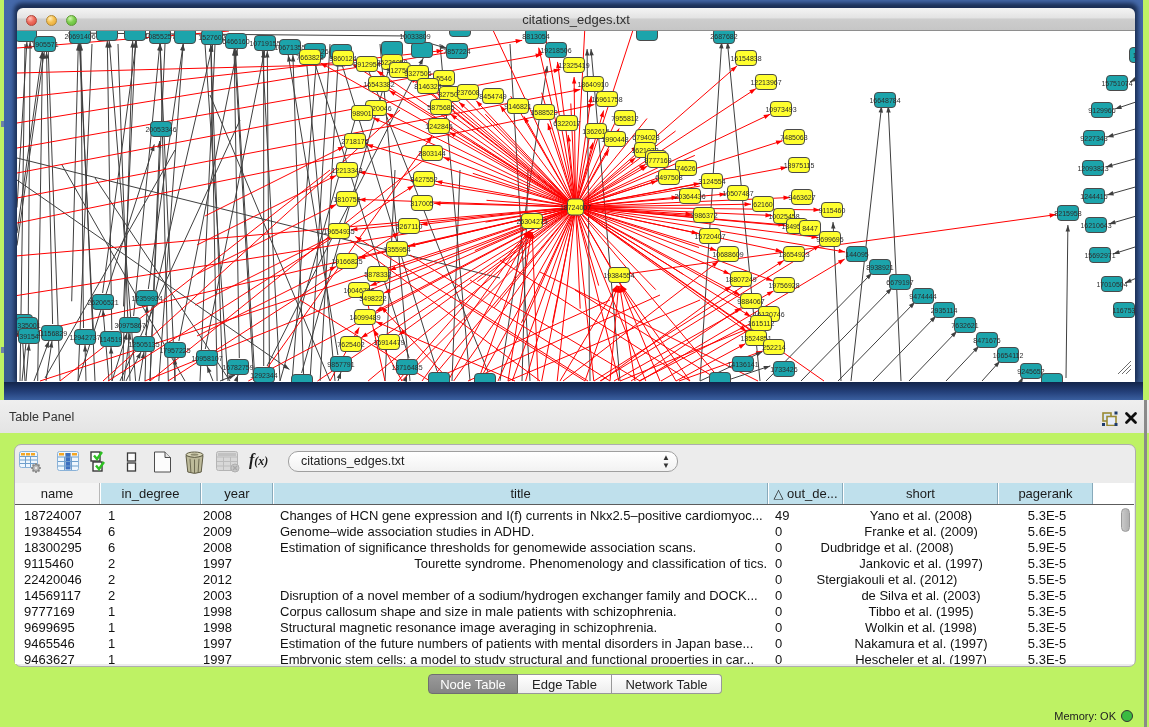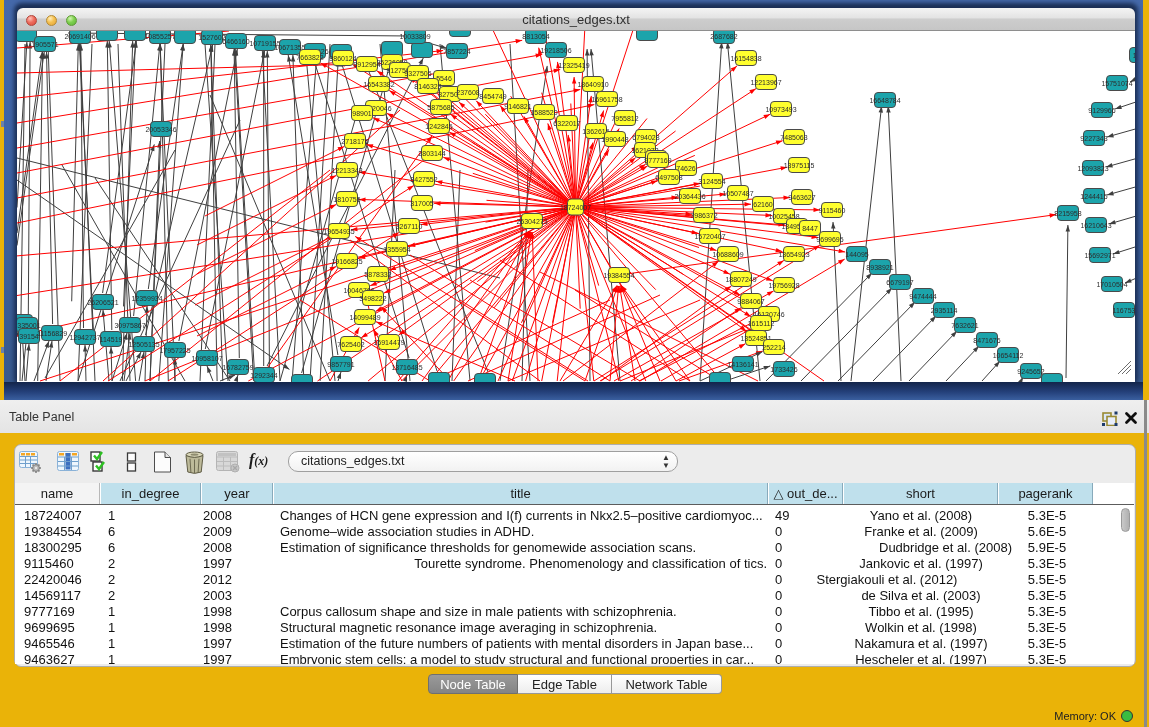--- a/index.html
+++ b/index.html
@@ -1,15 +1,15 @@
 <!DOCTYPE html>
 <html><head><meta charset="utf-8"><style>
 *{margin:0;padding:0;box-sizing:border-box}
 html,body{width:1149px;height:727px;overflow:hidden;font-family:"Liberation Sans",sans-serif}
-#app{position:relative;width:1149px;height:727px;background:#eab308}
+#app{position:relative;width:1149px;height:727px;background:#bef264}
 #desk{position:absolute;left:4px;top:0;width:1139px;height:400px;background:linear-gradient(180deg,#4569aa 0%,#3d63a5 40%,#38598c 100%)}
 #winshadow{position:absolute;left:14px;top:3px;width:1124px;height:383px;border-radius:8px;background:#1a2e54;filter:blur(2px)}
 #botband{position:absolute;left:4px;top:382px;width:1139px;height:18px;background:linear-gradient(180deg,#13254a 0%,#24407a 55%,#3a5f9f 100%)}
 #win{position:absolute;left:17px;top:8px;width:1118px;height:374px;border-radius:6px 6px 0 0}
 #titlebar{position:absolute;left:0;top:0;width:1118px;height:23px;border-radius:6px 6px 0 0;background:linear-gradient(180deg,#f4f4f4 0%,#e3e3e3 45%,#cdcdcd 50%,#c6c6c6 100%);border-bottom:1px solid #8e8e8e}
 #titlebar .t{position:absolute;left:0;right:0;top:4px;text-align:center;font-size:13px;color:#303030}
 .tl{position:absolute;top:7px;width:11px;height:11px;border-radius:50%}
 #tl-r{left:9px;background:radial-gradient(circle at 35% 28%,#ffc2b8 0%,#ee6d5f 45%,#d8493a 100%);border:1px solid #b2453a}
 #tl-y{left:29px;background:radial-gradient(circle at 35% 28%,#ffeebc 0%,#f5c04f 45%,#e1a33a 100%);border:1px solid #b58a31}
 #tl-g{left:49px;background:radial-gradient(circle at 35% 28%,#d2f5b1 0%,#7ed04e 45%,#5db43a 100%);border:1px solid #5e9a35}
@@ -965,21 +965,21 @@
 <div class="c" style="left:760px;width:66px;text-align:left">0</div>
 <div class="c" style="left:830px;width:152px;text-align:center">Franke et al. (2009)</div>
 <div class="c" style="left:988px;width:88px;text-align:center">5.6E-5</div>
 </div>
 <div class="trow" style="top:57px;left:0;width:1136px">
 <div class="c" style="left:9px;width:76px;text-align:left">18300295</div>
 <div class="c" style="left:93px;width:90px;text-align:left">6</div>
 <div class="c" style="left:188px;width:69px;text-align:left">2008</div>
 <div class="c" style="left:265px;width:487px;text-align:left">Estimation of significance thresholds for genomewide association scans.</div>
 <div class="c" style="left:760px;width:66px;text-align:left">0</div>
-<div class="c" style="left:864px;width:152px;">Dudbridge et al. (2008)</div>
+<div class="c" style="left:796px;width:152px;text-align:center">Dudbridge et al. (2008)</div>
 <div class="c" style="left:988px;width:88px;text-align:center">5.9E-5</div>
 </div>
 <div class="trow" style="top:73px;left:0;width:1119px">
 <div class="c" style="left:9px;width:76px;text-align:left">9115460</div>
 <div class="c" style="left:93px;width:90px;text-align:left">2</div>
 <div class="c" style="left:188px;width:69px;text-align:left">1997</div>
 <div class="c" style="left:265px;width:487px;text-align:right">Tourette syndrome. Phenomenology and classification of tics.</div>
 <div class="c" style="left:760px;width:66px;text-align:left">0</div>
 <div class="c" style="left:830px;width:152px;text-align:center">Jankovic et al. (1997)</div>
 <div class="c" style="left:988px;width:88px;text-align:center">5.3E-5</div>
@@ -989,20 +989,21 @@
 <div class="c" style="left:93px;width:90px;text-align:left">2</div>
 <div class="c" style="left:188px;width:69px;text-align:left">2012</div>
 <div class="c" style="left:760px;width:66px;text-align:left">0</div>
 <div class="c" style="left:796px;width:152px;text-align:center">Stergiakouli et al. (2012)</div>
 <div class="c" style="left:988px;width:88px;text-align:center">5.5E-5</div>
 </div>
 <div class="trow" style="top:105px;left:0;width:1119px">
 <div class="c" style="left:9px;width:76px;text-align:left">14569117</div>
 <div class="c" style="left:93px;width:90px;text-align:left">2</div>
 <div class="c" style="left:188px;width:69px;text-align:left">2003</div>
+<div class="c" style="left:265px;width:487px;text-align:left">Disruption of a novel member of a sodium/hydrogen exchanger family and DOCK...</div>
 <div class="c" style="left:760px;width:66px;text-align:left">0</div>
 <div class="c" style="left:830px;width:152px;text-align:center">de Silva et al. (2003)</div>
 <div class="c" style="left:988px;width:88px;text-align:center">5.3E-5</div>
 </div>
 <div class="trow" style="top:121px;left:0;width:1119px">
 <div class="c" style="left:9px;width:76px;text-align:left">9777169</div>
 <div class="c" style="left:93px;width:90px;text-align:left">1</div>
 <div class="c" style="left:188px;width:69px;text-align:left">1998</div>
 <div class="c" style="left:265px;width:487px;text-align:left">Corpus callosum shape and size in male patients with schizophrenia.</div>
 <div class="c" style="left:760px;width:66px;text-align:left">0</div>

